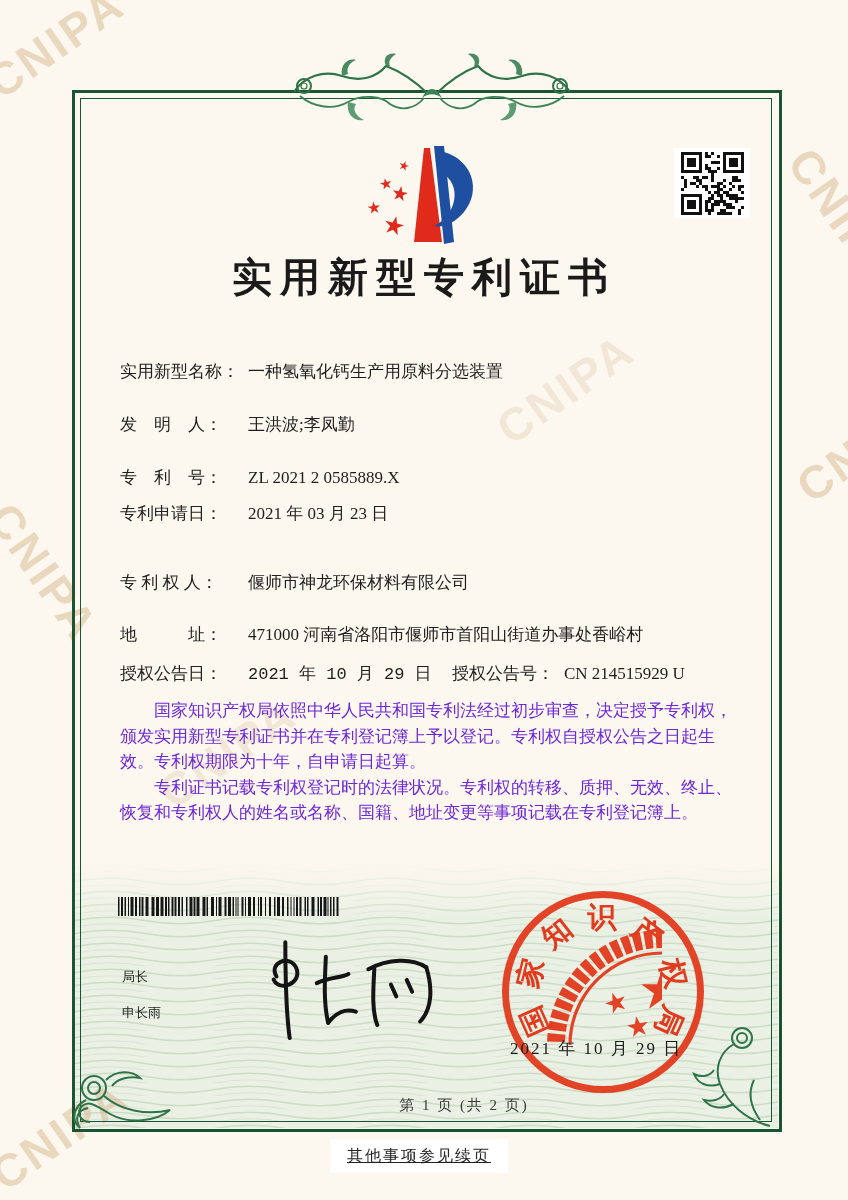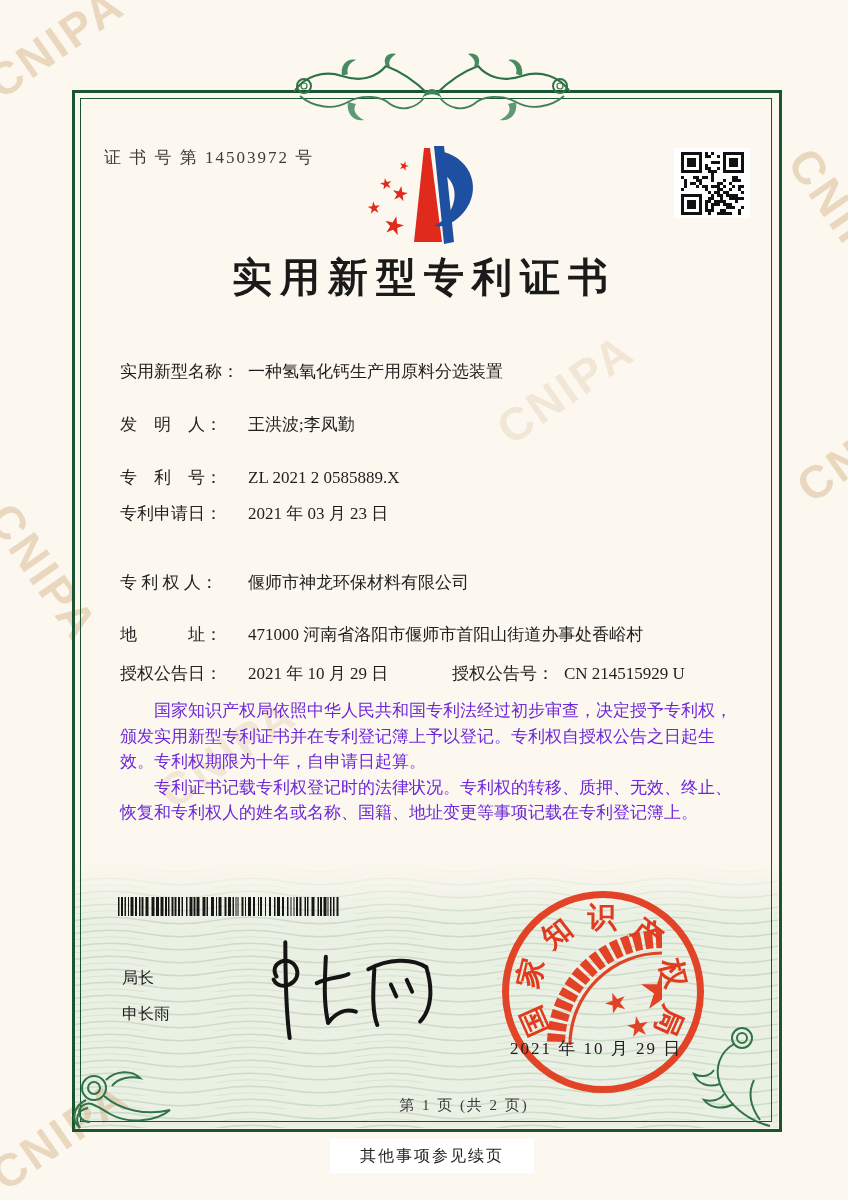--- a/index.html
+++ b/index.html
@@ -32,37 +32,37 @@
   .field-row .lbl{display:inline-block;width:116px;color:#222;}
   .field-row .val{margin-left:12px;color:#1e1e1e;}
   .field-row.right-col{left:452px;}
 
   
   .paras{position:absolute;left:120px;top:698px;width:614px;z-index:4;}
   .paras p{margin:0;font-size:17px;line-height:25.5px;text-indent:2em;color:#6d28d9;}
 
   
   .barcode{position:absolute;left:118px;top:897px;z-index:4;}
-  .sig-label{position:absolute;left:122px;z-index:4;font-size:16px;color:#1d1d1d;
+  .sig-label{position:absolute;left:122px;z-index:4;font-size:13px;color:#1d1d1d;
       font-family:"Liberation Sans","DejaVu Sans",sans-serif;}
   .signature{position:absolute;left:243px;top:930px;z-index:5;}
 
   .seal{position:absolute;left:496px;top:885px;width:212px;height:212px;z-index:5;}
   .seal-ring{position:absolute;left:6px;top:6px;width:188px;height:188px;border:7px solid #e23a1d;
       border-radius:50%;opacity:.95;}
   .seal .arc-char{position:absolute;left:50%;top:50%;font-size:29px;font-weight:700;
       color:#e23a1d;transform-origin:center;}
   .seal-emblem{position:absolute;left:46px;top:40px;}
   .seal-date{position:absolute;left:510px;top:1037px;z-index:6;font-size:17px;
       letter-spacing:2px;color:#1c1c1c;}
 
   .page-num{position:absolute;left:0;top:1096px;width:848px;text-align:center;z-index:4;
       font-size:15px;letter-spacing:2px;color:#3a3a3a;padding-left:40px;}
-  .cont-box{position:absolute;left:330px;top:1139px;width:204px;height:34px;background:#ffffff;
-      z-index:4;display:flex;align-items:center;justify-content:center;}
+  .cont-box{position:absolute;left:330px;top:1139px;width:178px;height:34px;background:#ffffff;
+      z-index:4;display:flex;align-items:center;justify-content:center;text-decoration:underline;}
   .cont-box span{font-size:16px;letter-spacing:2px;color:#252525;}
 </style>
 </head>
 <body>
 
 <div class="page">
 
   <svg class="waves" width="703" height="266" viewBox="0 0 703 266">
     <defs>
       <pattern id="wv" width="140" height="13" patternUnits="userSpaceOnUse">
@@ -121,21 +121,20 @@
     <g fill="none" stroke="#2e7448" stroke-width="2">
       <path d="M120,118 C96,112 78,96 70,76 C64,60 70,44 84,36"></path>
       <circle cx="92" cy="30" r="10"></circle>
         <circle cx="92" cy="30" r="5"></circle>
       <path d="M70,76 C58,80 48,76 44,66 C52,70 60,68 64,62"></path>
       <path d="M84,96 C72,102 60,100 54,92 C62,94 70,92 74,86"></path>
       <path d="M110,112 C100,98 98,84 104,72"></path>
     </g>
   </svg>
 
-  <div class="cert-no">证 书 号 第 14503972 号</div>
 
   <svg class="logo" width="130" height="112" viewBox="0 0 130 112">
     <defs>
       <path id="st" d="M0,-1 L0.2245,-0.309 L0.951,-0.309 L0.363,0.118 L0.588,0.809 L0,0.382 L-0.588,0.809 L-0.363,0.118 L-0.951,-0.309 L-0.2245,-0.309 Z" fill="#e02a1c"></path>
     </defs>
     <use href="#st" transform="translate(52,28) scale(5) rotate(18)"></use>
     <use href="#st" transform="translate(34,46) scale(6) rotate(-12)"></use>
     <use href="#st" transform="translate(48,56) scale(8) rotate(10)"></use>
     <use href="#st" transform="translate(22,70) scale(6.5) rotate(-8)"></use>
     <use href="#st" transform="translate(42,88) scale(10) rotate(14)"></use>
@@ -281,21 +280,21 @@
   </div>
   <div class="field-row" style="top:502px;">
     <span class="lbl">专利申请日：</span><span class="val">2021 年 03 月 23 日</span>
   </div>
   <div class="field-row" style="top:571px;">
     <span class="lbl">专 利 权 人：</span><span class="val">偃师市神龙环保材料有限公司</span>
   </div>
   <div class="field-row" style="top:623px;">
     <span class="lbl">地　　　址：</span><span class="val">471000 河南省洛阳市偃师市首阳山街道办事处香峪村</span>
   </div>
-  <div class="field-row" style="top:662px;">
+  <div class="field-row" style="top:662px;font-family:Liberation Mono, monospace;">
     <span class="lbl">授权公告日：</span><span class="val">2021 年 10 月 29 日</span>
   </div>
   <div class="field-row right-col" style="top:662px;">
     <span>授权公告号：</span><span class="val" style="margin-left:10px;">CN 214515929 U</span>
   </div>
 
   <div class="paras">
     <p>国家知识产权局依照中华人民共和国专利法经过初步审查，决定授予专利权，颁发实用新型专利证书并在专利登记簿上予以登记。专利权自授权公告之日起生效。专利权期限为十年，自申请日起算。</p>
     <p>专利证书记载专利权登记时的法律状况。专利权的转移、质押、无效、终止、恢复和专利权人的姓名或名称、国籍、地址变更等事项记载在专利登记簿上。</p>
   </div>

